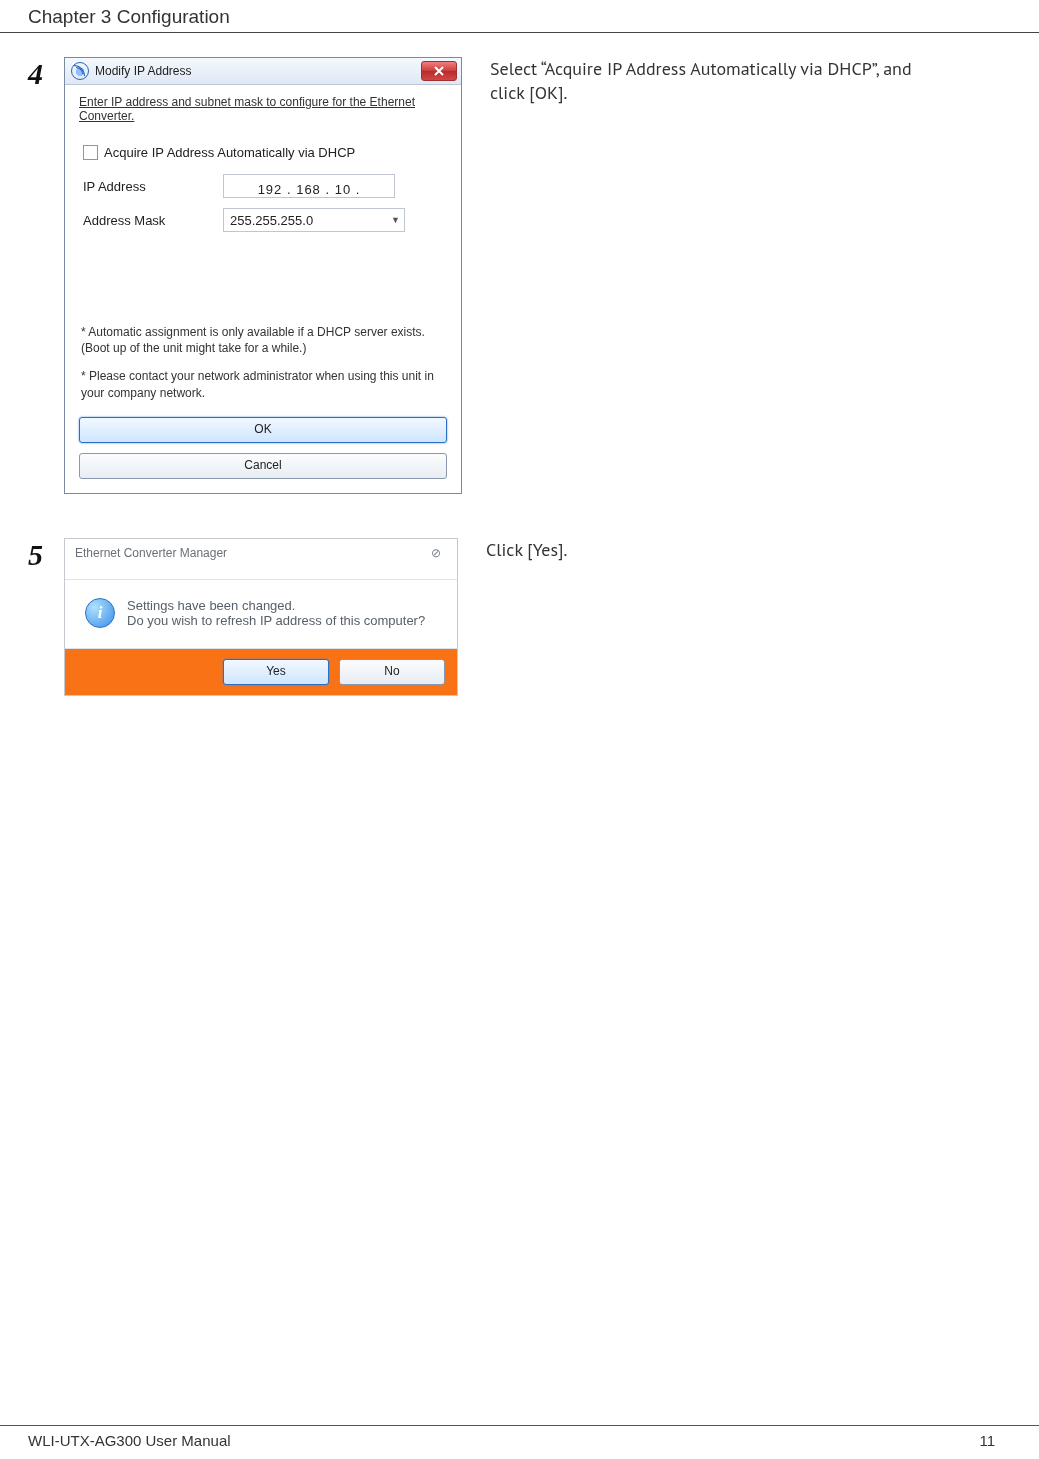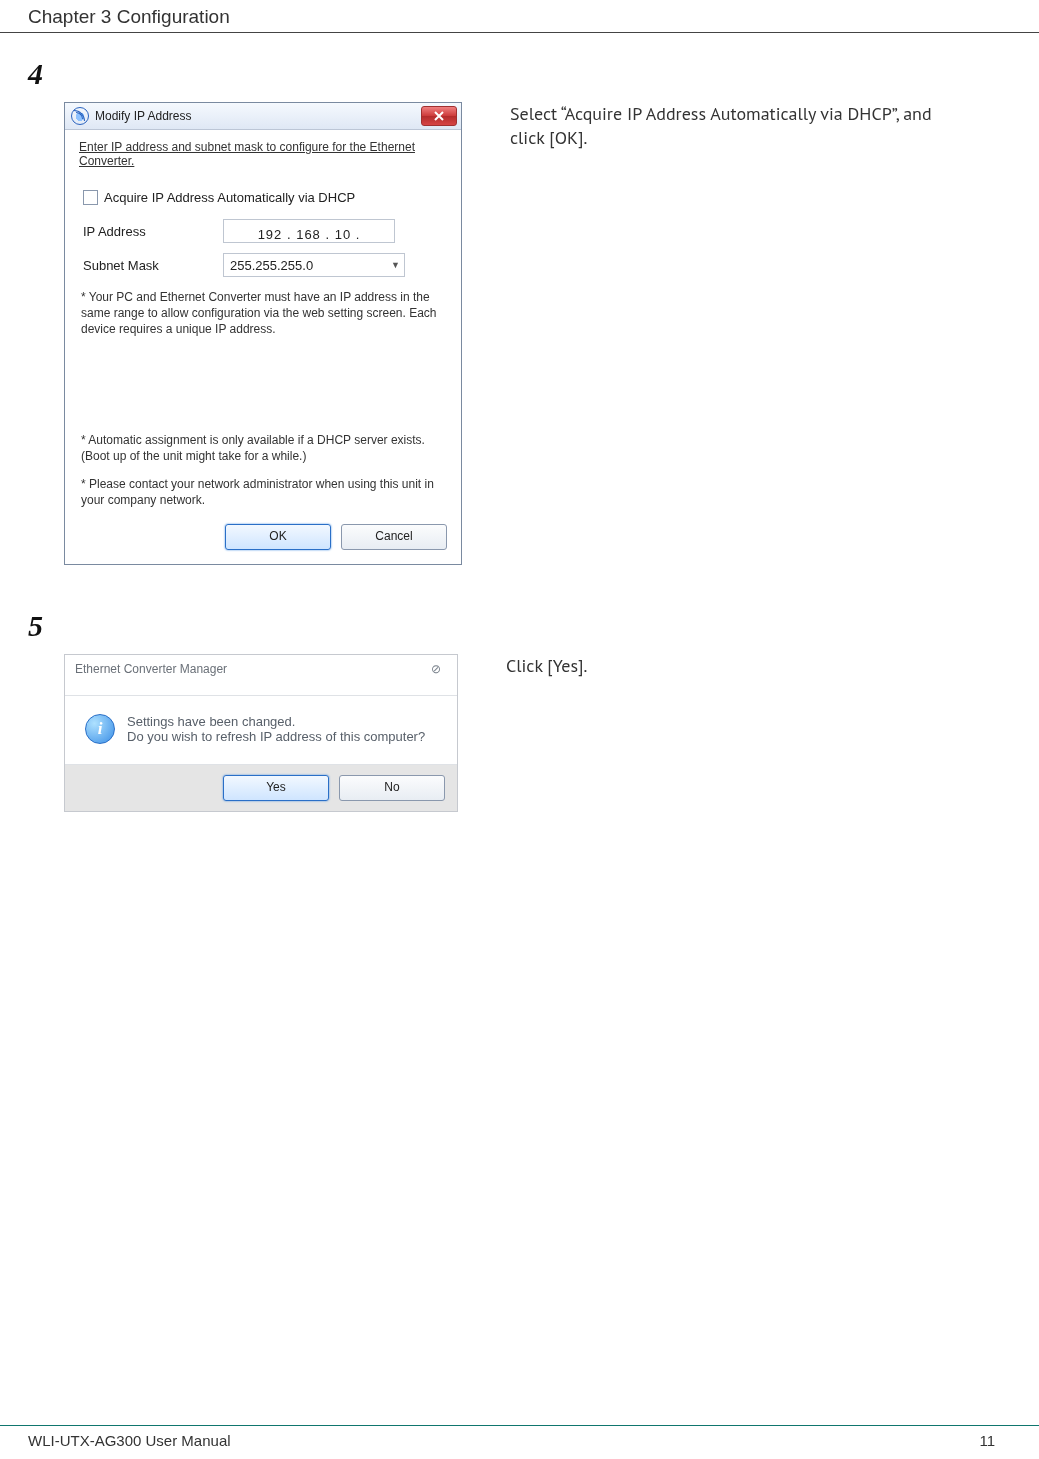--- a/index.html
+++ b/index.html
@@ -41,23 +41,22 @@
 .step-number {
   font-family: "Times New Roman", serif;
   font-size: 30px;
   font-weight: bold;
   font-style: italic;
   width: 36px;
   color: #111;
 }
 .step-body {
   display: flex;
-  gap: 48px;
+  gap: 28px;
   align-items: flex-start;
-  margin-top: 45px;
 }
 .step-text {
   font-family: "PT Sans", "Myriad Pro", Arial, sans-serif;
   font-size: 18px;
   color: #333;
   max-width: 440px;
   line-height: 1.35;
 }
 
 .win7-dialog {
@@ -167,23 +166,24 @@
   font-size:9px; color:#555;
 }
 .note {
   font-size:12px;
   color:#333;
   margin:12px 2px;
   line-height:1.35;
 }
 .button-row {
   display:flex;
-  justify-content:flex-end;
+  justify-content:space-between;
   gap:10px;
   margin-top:16px;
+  flex-direction:column;
 }
 .win-btn {
   min-width:76px;
   height:24px;
   font-size:12px;
   text-align:center;
   line-height:22px;
   border:1px solid #8a98ad;
   border-radius:3px;
   background:linear-gradient(#fbfcfd,#e8edf3);
@@ -233,21 +233,21 @@
   align-items:center;
   justify-content:center;
   color:#fff;
   font-family:Georgia, serif;
   font-style:italic;
   font-weight:bold;
   font-size:17px;
   flex-shrink:0;
 }
 .vistabox-foot {
-  background:#e5e5e5;
+  background:#f97316;
   border-top:1px solid #dfe2e6;
   display:flex;
   justify-content:flex-end;
   gap:10px;
   padding:10px 12px;
 }
 </style>
 </head>
 <body>
 
@@ -278,28 +278,27 @@
         </div>
 
         <div class="fld-row">
           <span class="fld-label">IP Address</span>
           <span class="ip-input">
             <span>192  .   168   .    10    .</span>
           </span>
         </div>
 
         <div class="fld-row">
-          <span class="fld-label">Subnet Mask</span>
+          <span class="fld-label">Address Mask</span>
           <span class="subnet-select">
             <span>255.255.255.0</span>
             <span class="chev">▼</span>
           </span>
         </div>
 
-        <div class="note">* Your PC and Ethernet Converter must have an IP address in the same range to allow configuration via the web setting screen. Each device requires a unique IP address.</div>
         <div style="height:70px"></div>
         <div class="note" style="white-space:pre-line">* Automatic assignment is only available if a DHCP server exists.
   (Boot up of the unit might take for a while.)</div>
         <div class="note">* Please contact your network administrator when using this unit in your company network.</div>
 
         <div class="button-row">
           <span class="win-btn primary">OK</span>
           <span class="win-btn">Cancel</span>
         </div>
       </div>

